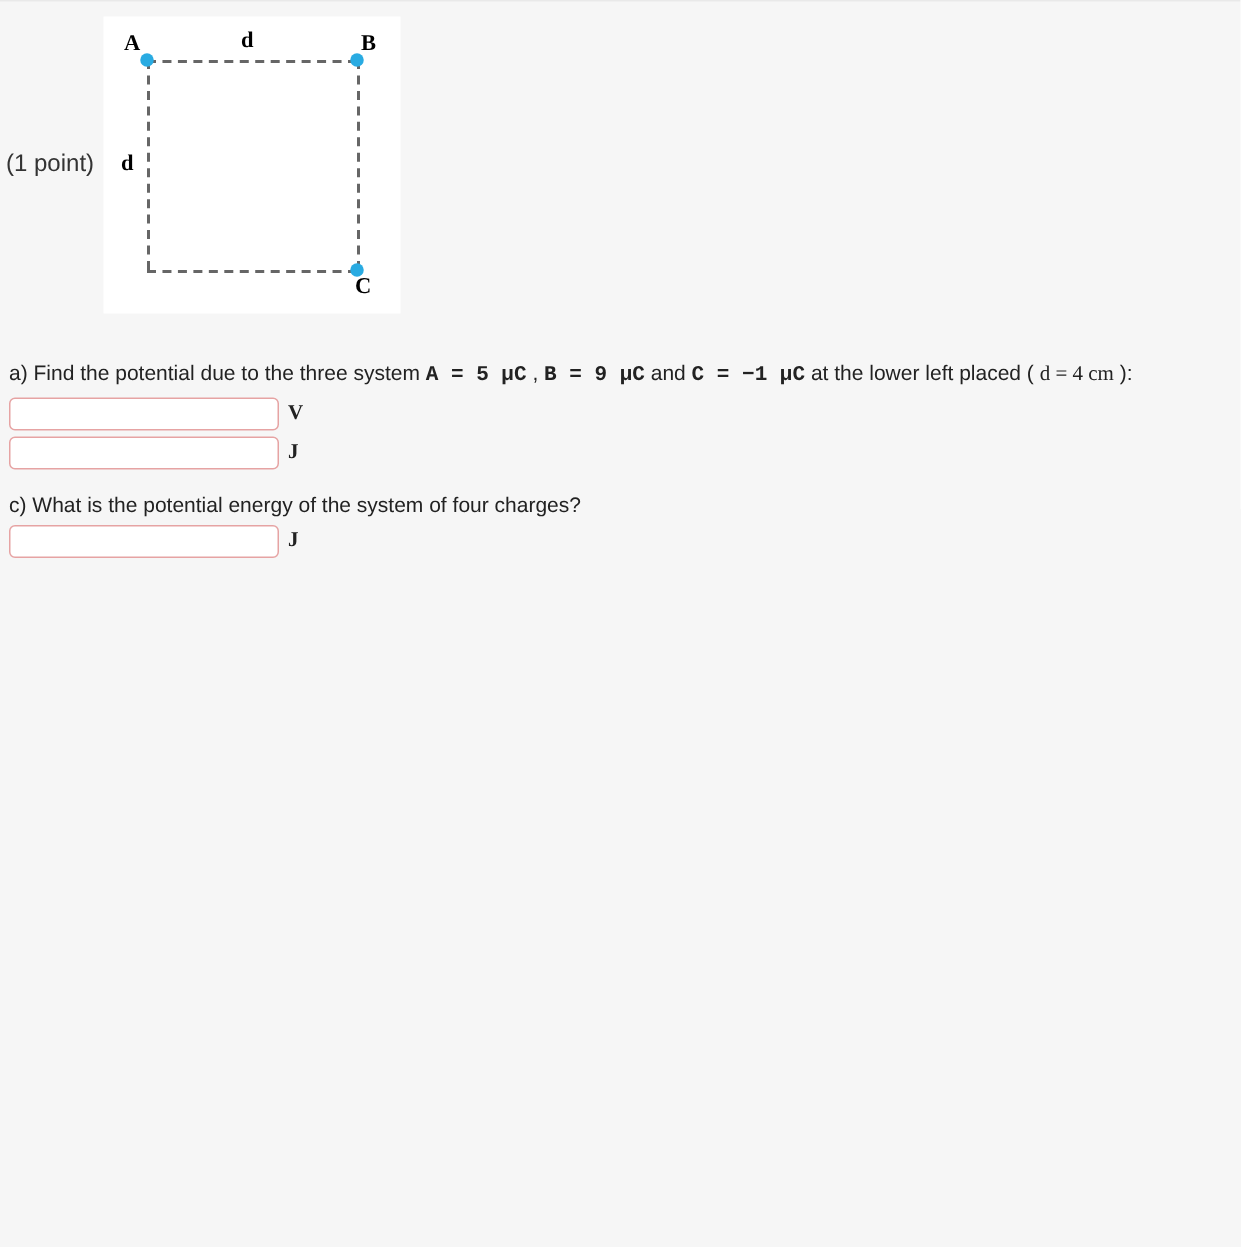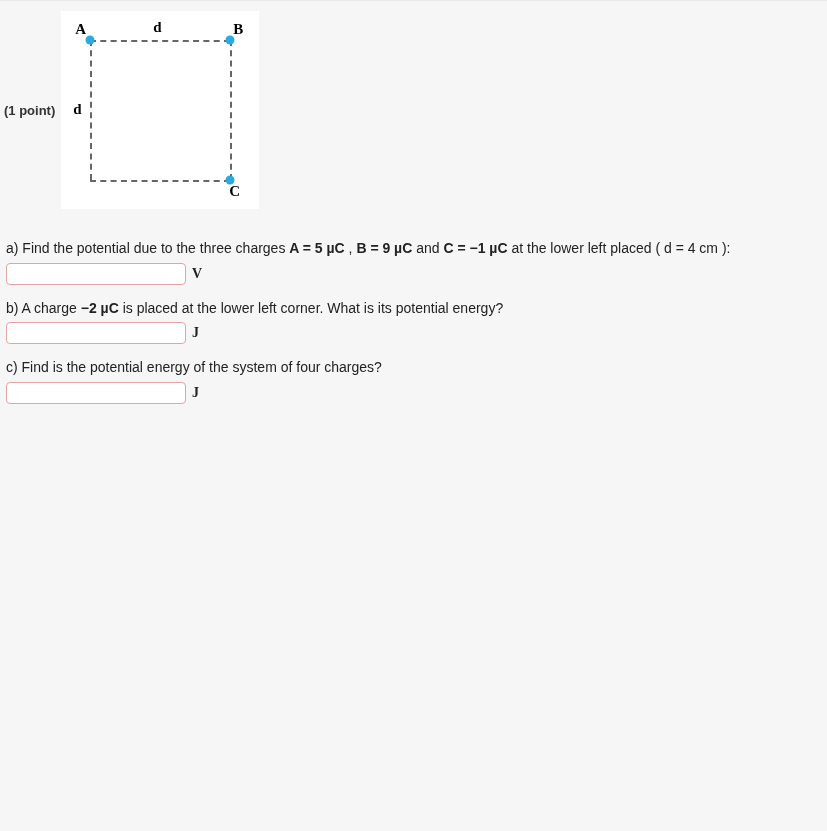--- a/index.html
+++ b/index.html
@@ -1,33 +1,33 @@
 <!DOCTYPE html>
 <html><head>
 <meta charset="utf-8">
 <style>
   html,body{margin:0;padding:0;font-family:Arial,Helvetica,sans-serif;font-size:14px;color:#222;background:#fff;}
   .page{width:827px;min-height:831px;background:#f6f6f6;padding:0;box-sizing:border-box;}
   .top-row{display:flex;align-items:center;padding:10px 0 6px 0;border-top:1px solid #e9e9e9;}
-  .pts{font-size:13px;color:#333;padding-left:4px;white-space:nowrap;font-weight:bold;}
+  .pts{font-size:16px;color:#333;padding-left:4px;white-space:nowrap;}
   .fig-wrap{background:#fff;margin-left:6px;padding:4px 4px 4px 4px;box-sizing:border-box;}
   .fig{position:relative;width:190px;height:190px;}
   .square{position:absolute;left:25px;top:25px;width:140px;height:140px;}
   .edge{position:absolute;border:0;}
   .h-dash{border-top:2px dashed #666;width:140px;height:0;}
   .v-dash{border-left:2px dashed #666;height:140px;width:0;}
   .dot{position:absolute;width:9px;height:9px;border-radius:50%;background:#29abe2;transform:translate(-50%,-50%);}
   .lbl{position:absolute;font-family:"Times New Roman",serif;font-weight:bold;font-size:15px;color:#000;}
   .content{padding:10px 6px 0 6px;}
   .qline{margin-top:14px;line-height:1.4;}
   .answer-row{margin-top:4px;display:flex;align-items:center;}
   input.ans{width:180px;height:22px;font-size:14px;padding:1px 4px;border:1px solid #e6a3a3;border-radius:4px;box-sizing:border-box;background:#fff;}
   .unit{font-family:"Times New Roman",serif;font-weight:bold;margin-left:6px;}
-  .mf{font-family:Liberation Sans, sans-serif;text-align:center;}
-  .mfb{font-family:Liberation Sans, sans-serif;font-weight:bold;}
+  .mf{font-family:Liberation Serif, serif;text-align:center;}
+  .mfb{font-family:Liberation Mono, monospace;font-weight:bold;}
 </style>
 </head>
 <body>
 <div class="page">
 
 <div class="top-row">
   <div class="pts">(1 point)</div>
 
   <div class="fig-wrap">
     <div class="fig">
@@ -48,45 +48,40 @@
       <div class="lbl" style="left:164px;top:168px;">C</div>
       <div class="lbl" style="left:88px;top:4px;">d</div>
       <div class="lbl" style="left:8px;top:86px;">d</div>
     </div>
   </div>
 </div>
 
 <div class="content">
 
   <div class="qline">
-    <span>a) Find the potential due to the three charges </span>
+    <span>a) Find the potential due to the three system </span>
     <span class="mfb">A = 5 µC</span>
     <span>, </span>
     <span class="mfb">B = 9 µC</span>
     <span> and </span>
     <span class="mfb">C = −1 µC</span>
     <span> at the lower left placed (</span>
     <span class="mf">d = 4 cm</span>
     <span>):</span>
   </div>
   <div class="answer-row">
     <input class="ans" type="text" style="">
     <span class="unit">V</span>
   </div>
 
-  <div class="qline">
-    <span>b) A charge </span>
-    <span class="mfb">−2 µC</span>
-    <span> is placed at the lower left corner. What is its potential energy?</span>
-  </div>
   <div class="answer-row">
     <input class="ans" type="text" style="">
     <span class="unit">J</span>
   </div>
 
-  <div class="qline">c) Find is the potential energy of the system of four charges?</div>
+  <div class="qline">c) What is the potential energy of the system of four charges?</div>
   <div class="answer-row">
     <input class="ans" type="text" style="">
     <span class="unit">J</span>
   </div>
 </div>
 
 </div>
 
 </body></html>

